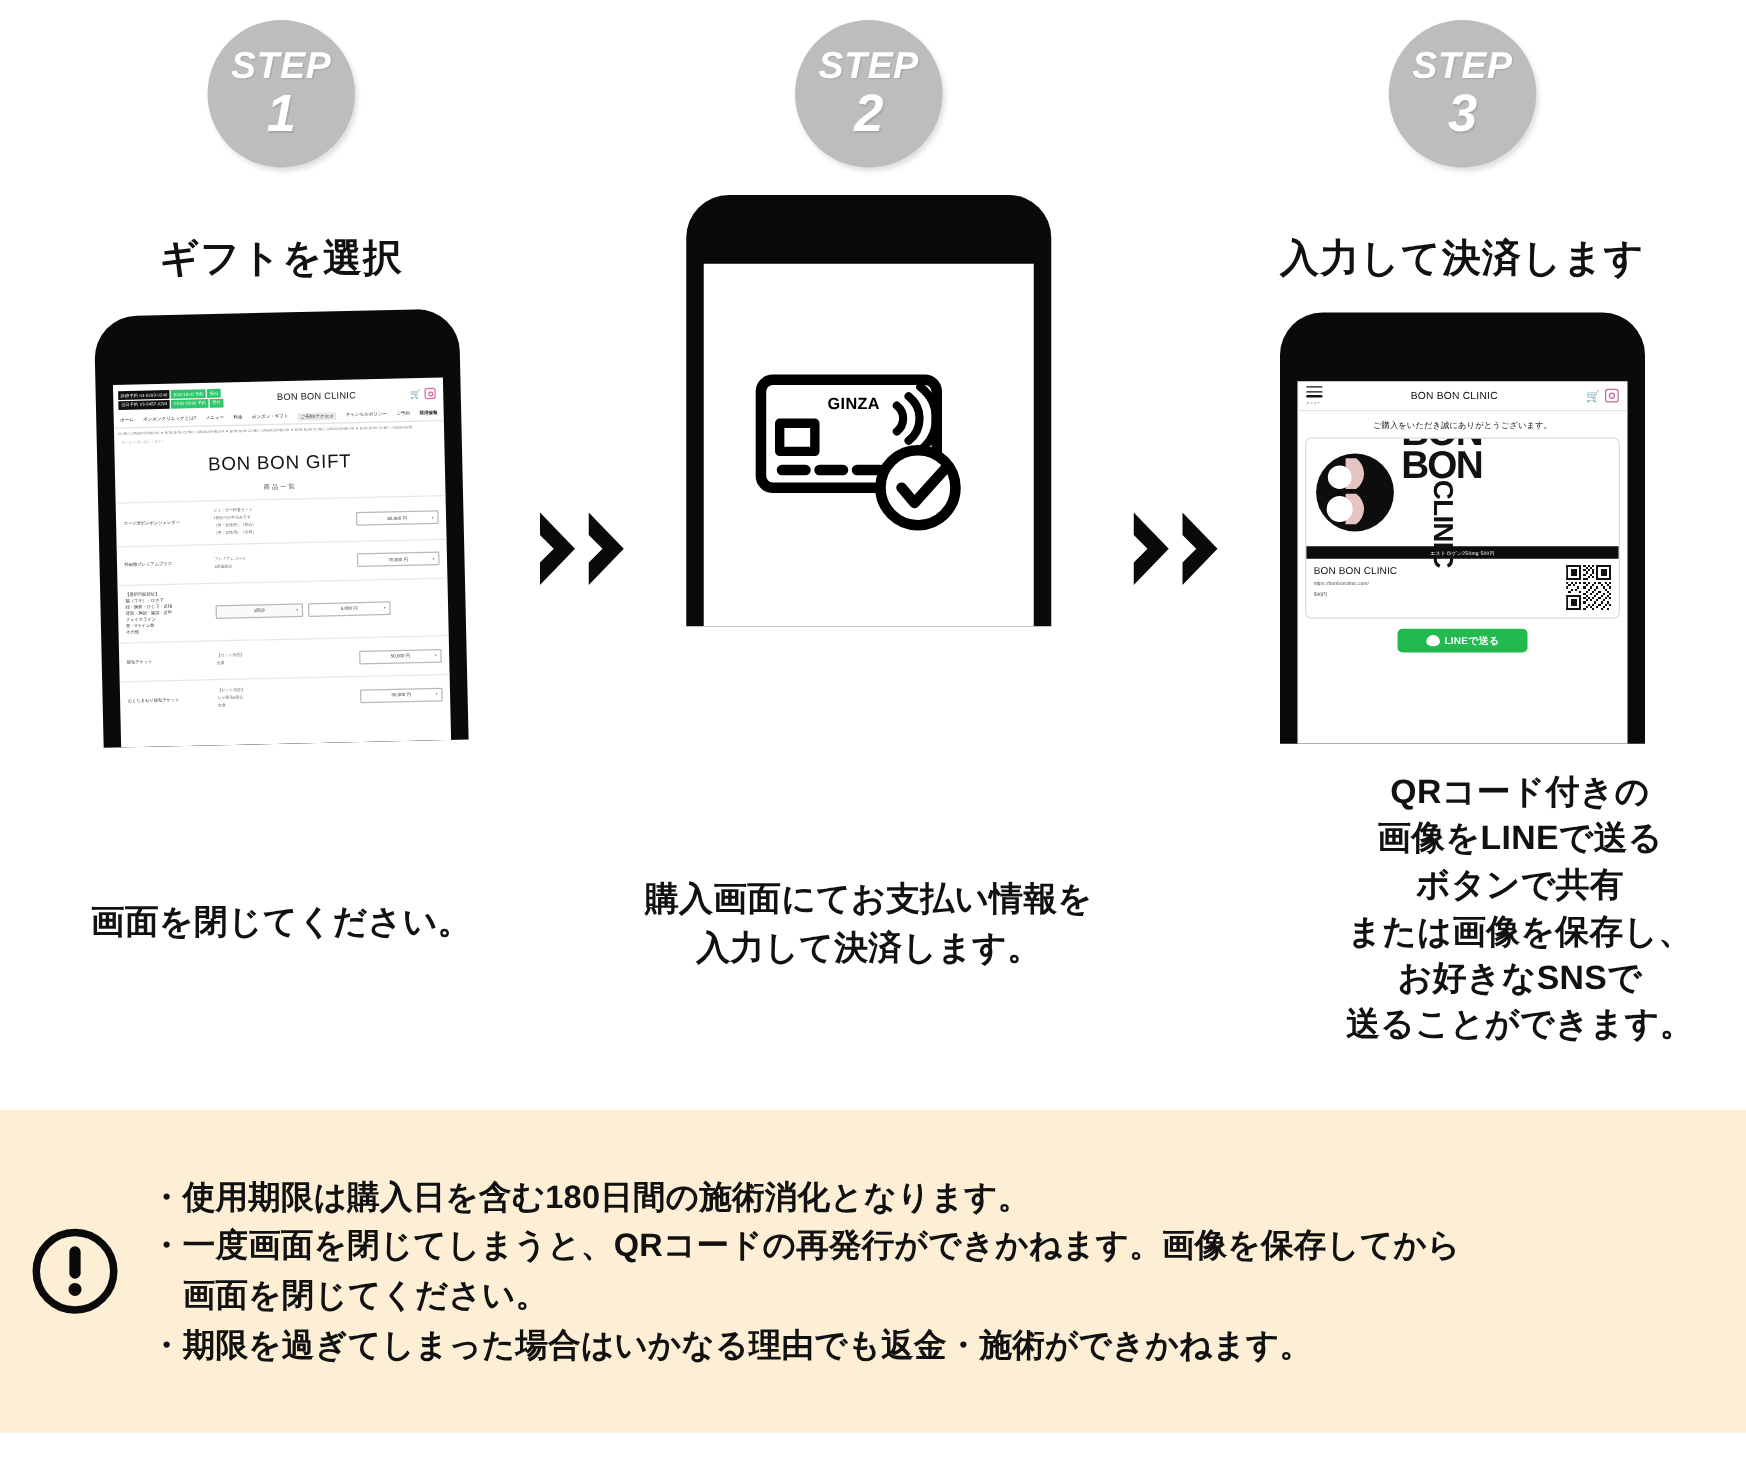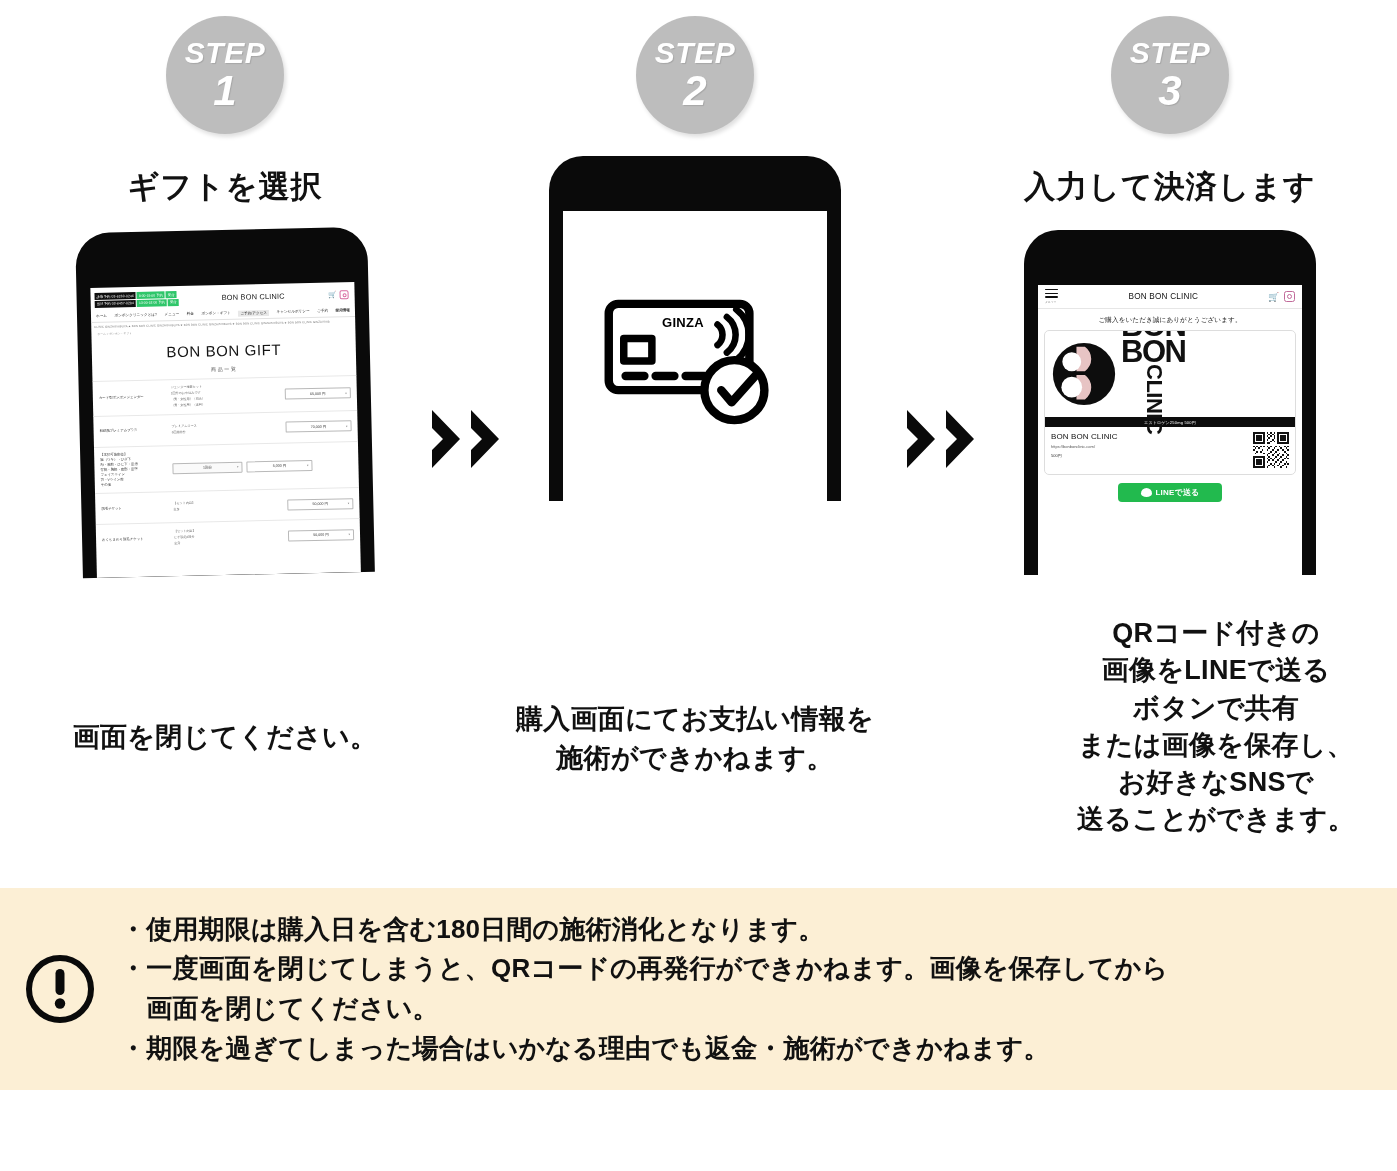--- a/index.html
+++ b/index.html
@@ -26,21 +26,21 @@
   .step-word{
     color:#ffffff;font-size:30px;font-weight:bold;letter-spacing:.5px;
     line-height:1;margin-bottom:2px;text-shadow:1px 1px 1px rgba(0,0,0,.12);
   }
   .step-num{
     color:#ffffff;font-size:42px;font-weight:bold;line-height:1;
     text-shadow:1px 1px 1px rgba(0,0,0,.12);
   }
   .step-title{
     text-align:center;font-size:31px;font-weight:bold;color:#111;
-    margin-top:32px;letter-spacing:1px;
+    margin-top:52px;letter-spacing:1px;
   }
 
   
   .phone-wrap{position:relative;width:430px;height:350px;margin-top:22px;}
 
   .phone{
     position:absolute;left:50%;transform:translateX(-50%);
     width:292px;height:345px;background:#0a0a0a;
     border-radius:34px 34px 0 0;overflow:hidden;
   }
@@ -127,21 +127,21 @@
   .cap3{position:absolute;left:996px;top:615px;width:440px;line-height:1.38;}
 
   
   .arrow{position:absolute;display:flex;gap:6px;}
   .arrow svg{display:block;}
   .arrow1{left:430px;top:408px;}
   .arrow2{left:905px;top:408px;}
 
   
   .warn{
-    position:absolute;left:0;top:888px;width:1397px;height:202px;background:#fcefd5;
+    position:absolute;left:0;top:888px;width:1397px;height:258px;background:#fcefd5;
     display:flex;align-items:center;
   }
   .warn-icon{width:120px;display:flex;justify-content:center;align-items:center;flex:none;}
   .warn-list{flex:1;padding-right:40px;}
   .warn-line{
     font-size:26px;font-weight:bold;color:#111;line-height:1.52;letter-spacing:.2px;
     white-space:pre-wrap;
   }
 </style>
 </head>
@@ -459,21 +459,21 @@
     <svg width="33" height="62" viewBox="0 0 33 62">
       <polygon points="2,2 30,31 2,60 2,42 13,31 2,20" fill="#0a0a0a"></polygon>
     </svg>
     <svg width="33" height="62" viewBox="0 0 33 62">
       <polygon points="2,2 30,31 2,60 2,42 13,31 2,20" fill="#0a0a0a"></polygon>
     </svg>
   </div>
 
   <div class="caption cap1" style="white-space:pre-line">画面を閉じてください。</div>
   <div class="caption cap2" style="white-space:pre-line">購入画面にてお支払い情報を
-施術ができかねます。</div>
+入力して決済します。</div>
   <div class="caption cap3" style="white-space:pre-line">QRコード付きの
 画像をLINEで送る
 ボタンで共有
 または画像を保存し、
 お好きなSNSで
 送ることができます。</div>
 
   <div class="warn">
     <div class="warn-icon">
       <svg width="74" height="74" viewBox="0 0 74 74">

